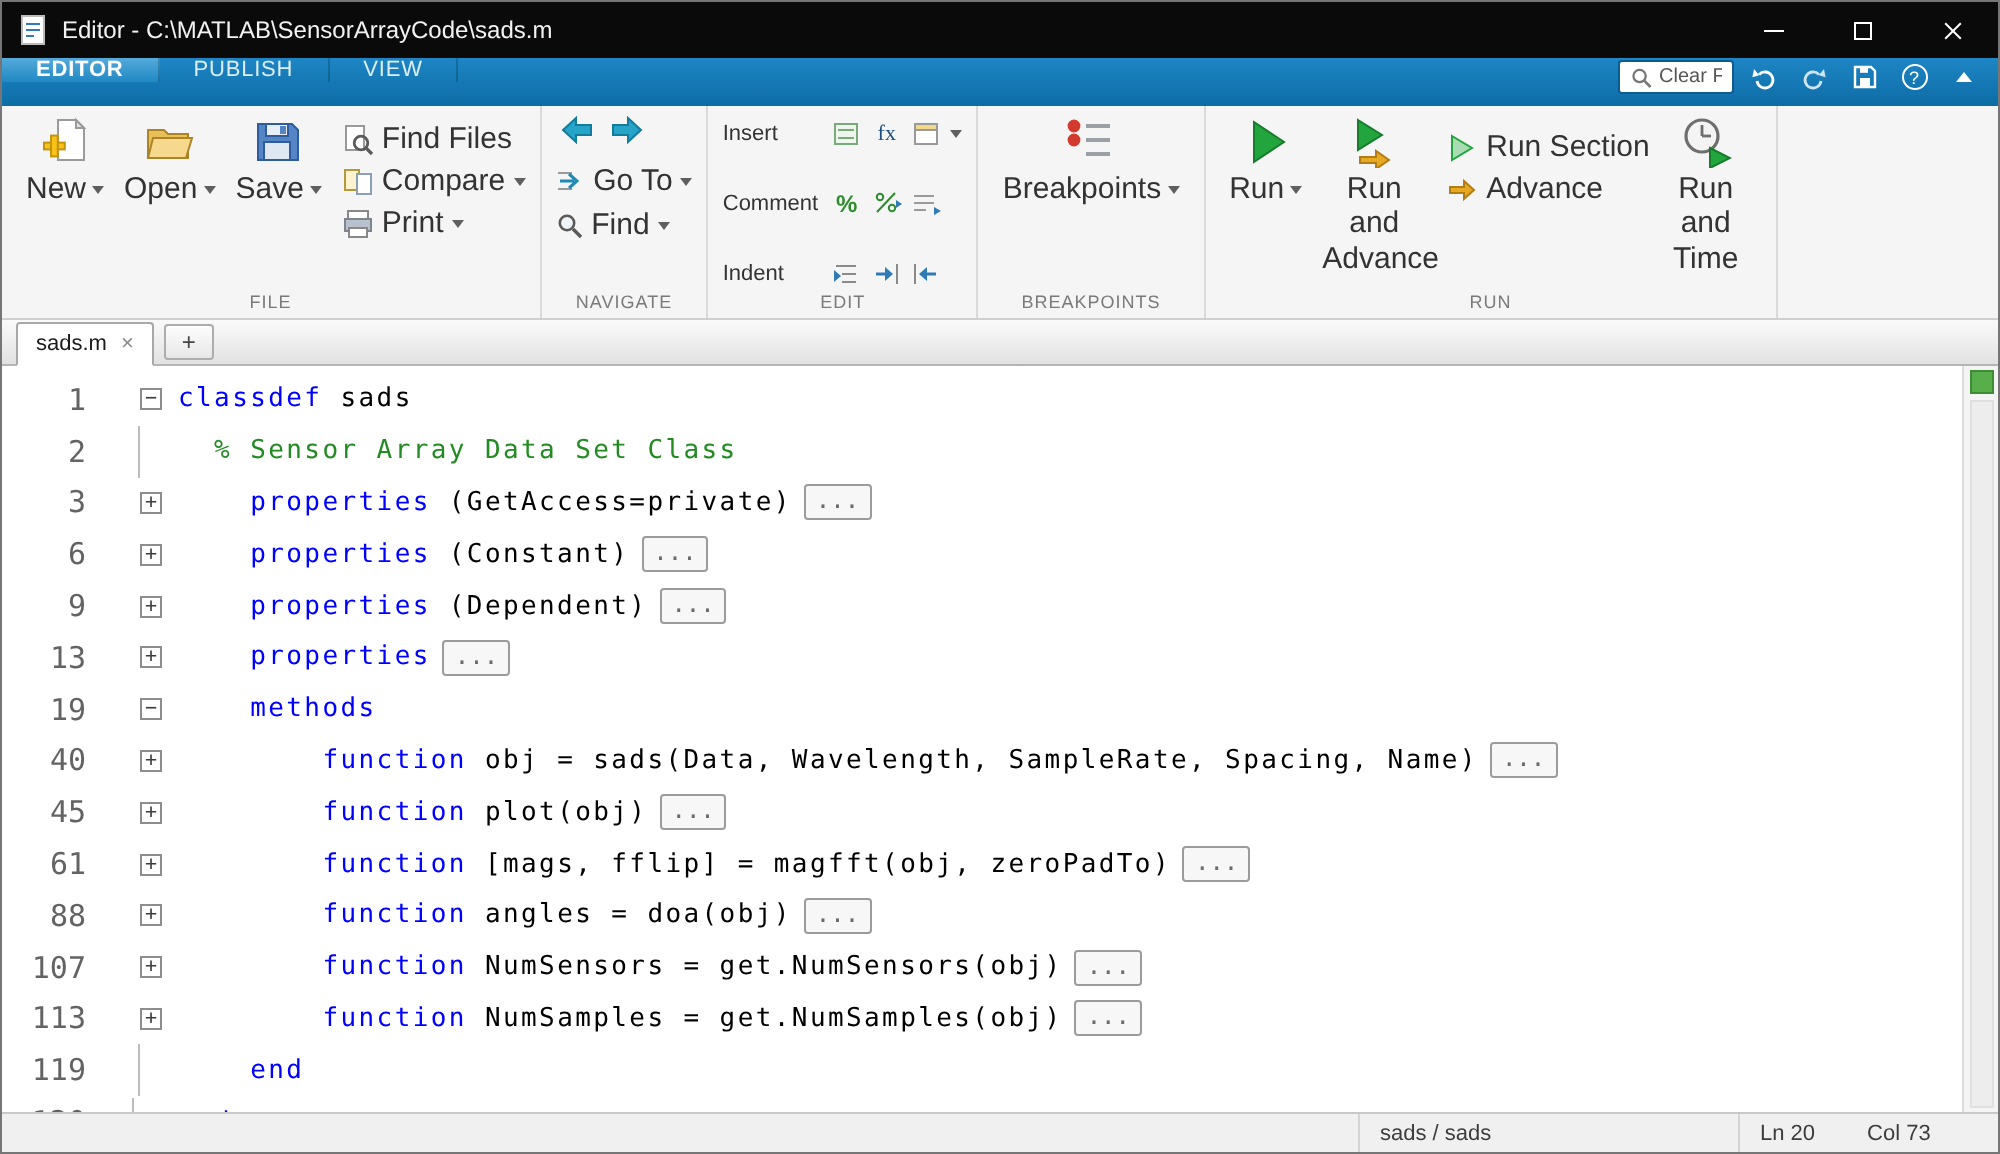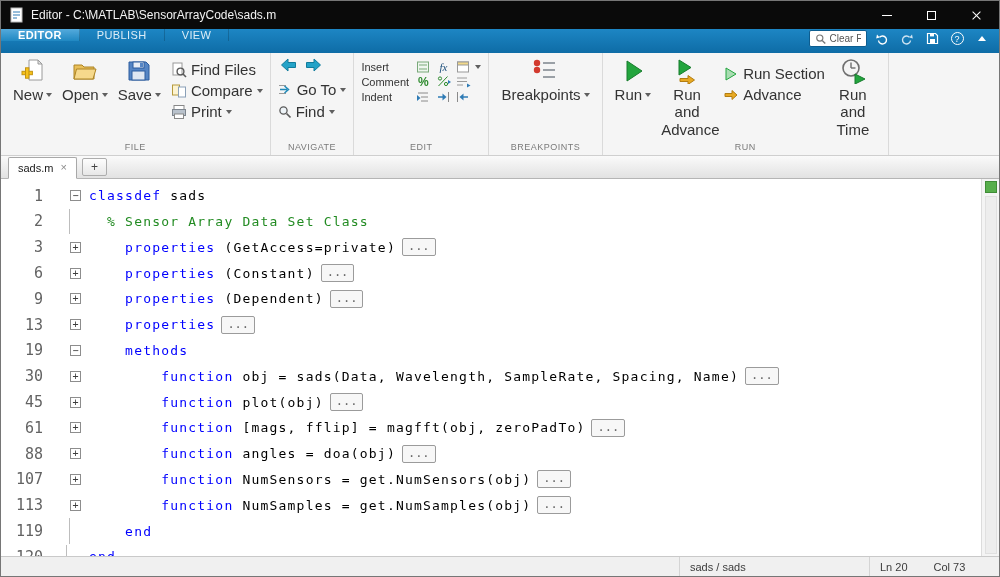--- a/index.html
+++ b/index.html
@@ -38,25 +38,25 @@
   .sec-content{display:flex;flex:1;align-items:flex-start}
   .sec-label{text-align:center;font-size:9px;color:#7a7a7a;padding:2px 0 3px;letter-spacing:.5px}
   .bigbtn{display:flex;flex-direction:column;align-items:center;padding:2px 5px;gap:2px;font-size:15px;color:#333}
   .bigbtn .lbl{display:flex;align-items:center;gap:3px;white-space:nowrap}
   .bigbtn .lbl2{text-align:center;line-height:1.15;width:52px}
   .smallcol{display:flex;flex-direction:column;gap:4px;margin-left:5px;padding-top:5px}
   .smallbtn{display:flex;align-items:center;gap:4px;font-size:15px;color:#333;white-space:nowrap}
   .caret{width:0;height:0;border-left:3px solid transparent;border-right:3px solid transparent;border-top:4px solid #5f5f5f;display:inline-block}
   .navcol{display:flex;flex-direction:column;gap:5px;padding-top:2px}
   .navarrows{display:flex;gap:8px;padding-left:2px}
-  .editcol{display:flex;flex-direction:column;gap:0;padding-top:3px}
+  .editcol{display:flex;flex-direction:column;gap:20px;padding-top:3px}
   .editrow{display:flex;align-items:center;gap:4px;font-size:11px;color:#333}
   .editlbl{width:50px}
   .miniicon{display:flex;align-items:center;justify-content:center;width:16px;height:15px}
-  .fxtxt{font-style:italic;font-size:11px;color:#1d4f7c;font-family:"Liberation Serif",serif}
+  .fxtxt{font-size:11px;color:#1d4f7c;font-family:"Liberation Serif",serif}
   .pcttxt{font-size:12px;font-weight:bold;color:#2e8b2e}
 
   
   .doctabs{flex:0 0 23px;background:linear-gradient(#fafafa,#e2e2e2);border-bottom:1px solid #b5b5b5;display:flex;align-items:flex-end;padding-left:7px}
   .doctab{height:22px;margin-bottom:-1px;background:#fff;border:1px solid #a8a8a8;border-bottom:1px solid #fff;border-radius:2px 2px 0 0;display:flex;align-items:center;gap:7px;padding:0 9px;font-size:11px;color:#1a1a1a}
   .tabclose{color:#8a8a8a;font-size:11px;line-height:1}
   .plustab{width:25px;height:18px;margin:0 0 2px 5px;background:linear-gradient(#fdfdfd,#e7e7e7);border:1px solid #adadad;border-radius:2px;display:flex;align-items:center;justify-content:center;font-size:12px;color:#444}
 
   
   .editor{flex:1;display:flex;background:#fff;overflow:hidden}
@@ -463,21 +463,21 @@
           <span class="ellipsis-box">...</span>
         </div>
         <div class="code-line">
           <span class="lnum">19</span>
           <span class="foldcol">
             <span class="foldbox">−</span>
           </span>
           <span class="codetext"><span class="tok-kw">    methods</span></span>
         </div>
         <div class="code-line">
-          <span class="lnum">30</span>
+          <span class="lnum">40</span>
           <span class="foldcol">
             <span class="foldbox">+</span>
           </span>
           <span class="codetext"><span class="tok-kw">        function</span><span class="tok-tx"> obj = sads(Data, Wavelength, SampleRate, Spacing, Name)</span></span>
           <span class="ellipsis-box">...</span>
         </div>
         <div class="code-line">
           <span class="lnum">45</span>
           <span class="foldcol">
             <span class="foldbox">+</span>

